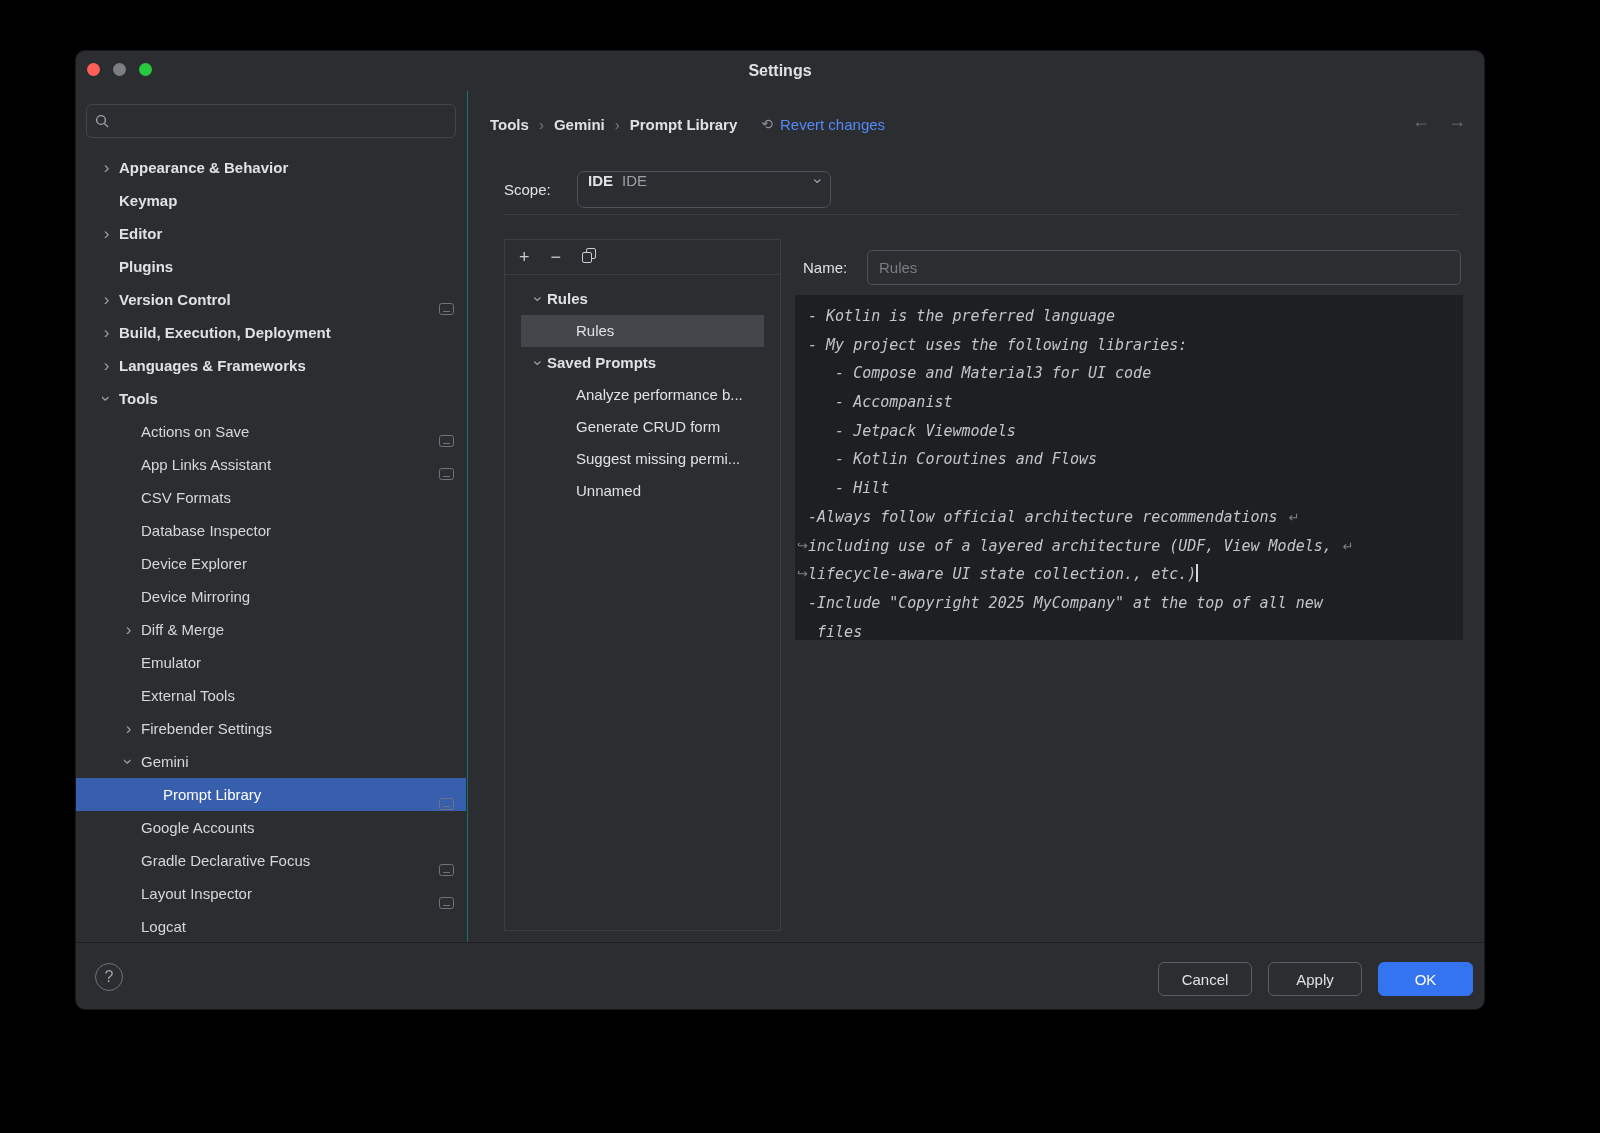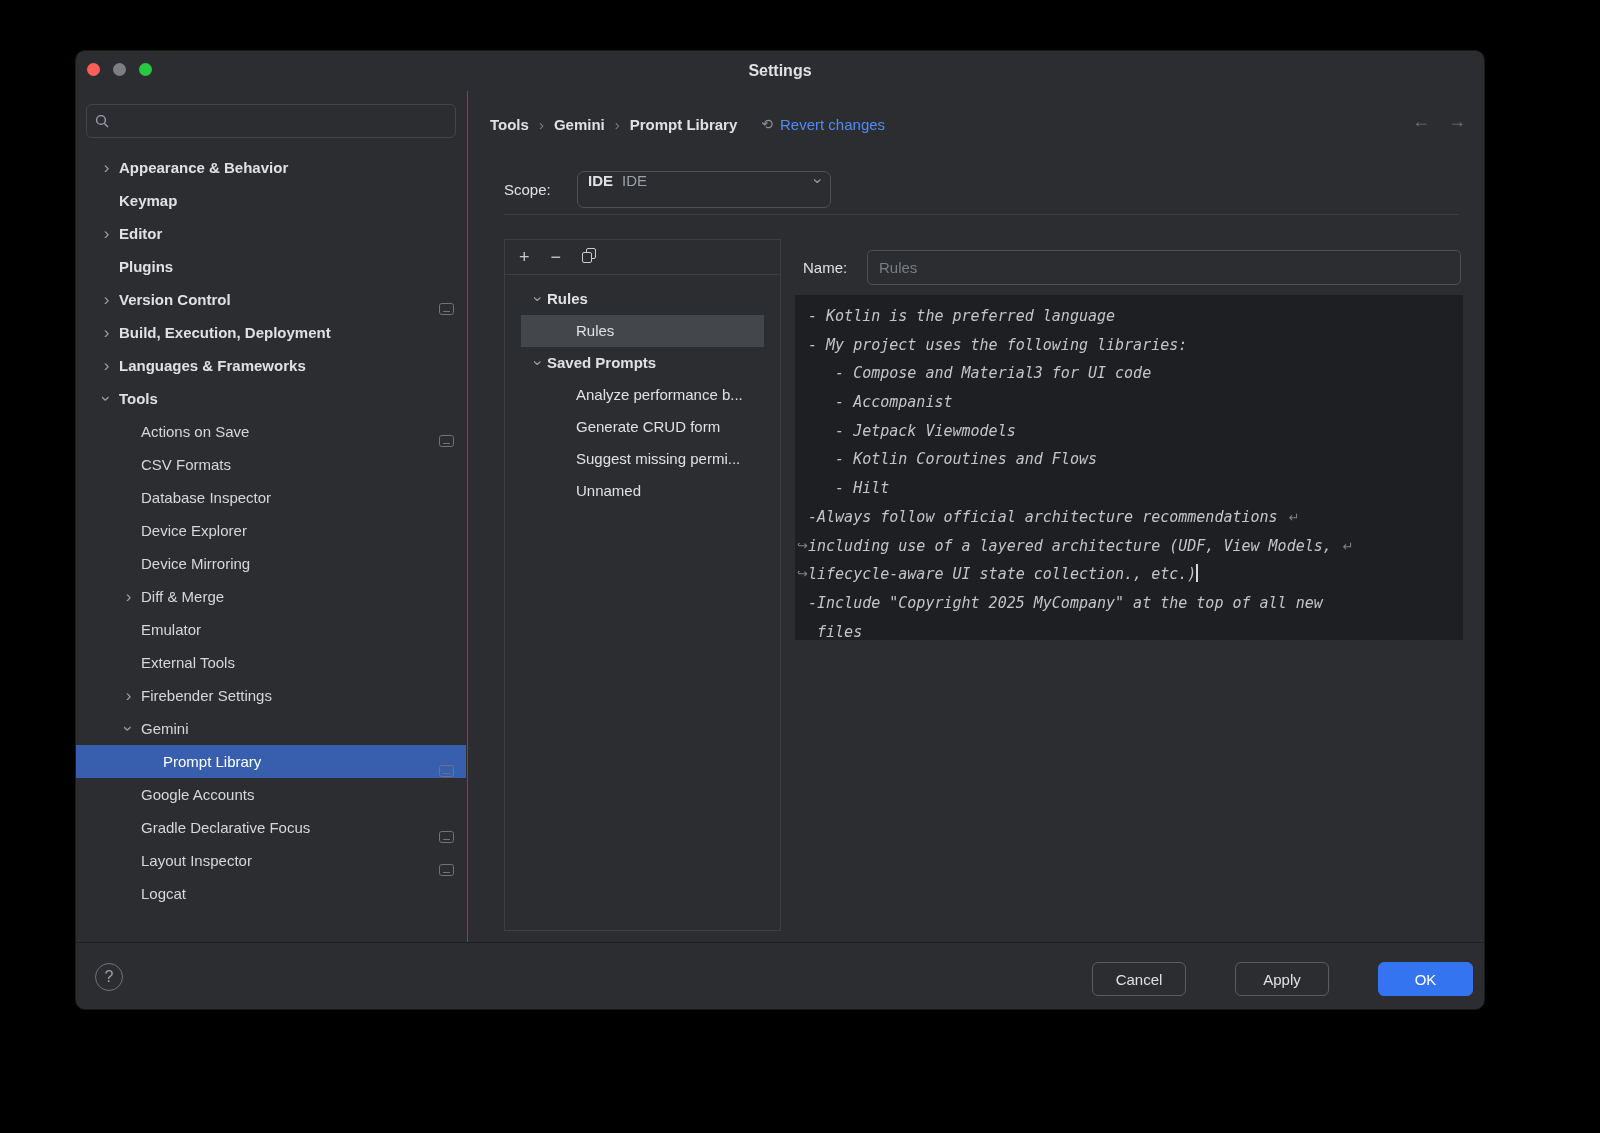--- a/index.html
+++ b/index.html
@@ -77,21 +77,21 @@
   .wrap{font-family:"DejaVu Sans",sans-serif;color:#7E8288;font-size:13px;}
   .wrap.lead{position:absolute;left:-11px;top:0;}
   .wrap.tail{margin-left:2px;}
   .caret{display:inline-block;width:2px;height:18px;background:#D6D8DC;vertical-align:-3px;}
   
   .footer{position:absolute;left:0;right:0;bottom:0;height:66px;border-top:1px solid #1E1F22;}
   .help{position:absolute;left:19px;top:20px;width:26px;height:26px;border:1px solid #6F737A;border-radius:50%;
     color:#9DA0A8;font-size:16px;text-align:center;line-height:26px;cursor:pointer;}
   .btns{position:absolute;right:11px;top:19px;display:flex;gap:16px;}
   .btn{height:34px;border-radius:6px;font-size:15px;box-sizing:border-box;display:flex;align-items:center;
-    justify-content:center;cursor:pointer;margin-left:33px;}
+    justify-content:center;cursor:pointer;}
   .btn.ghost{width:94px;background:transparent;border:1px solid #5A5D63;color:#DFE1E5;}
   .btn.primary{width:95px;background:#3574F0;border:1px solid #3574F0;color:#FFFFFF;}
 </style>
 </head>
 <body>
 
 <div class="window">
 
   <div class="titlebar">
     <span class="tl red"></span>
@@ -116,20 +116,24 @@
         <div class="side-row lvl0 bold"><span class="chev">›</span><span class="label">Editor</span></div>
         <div class="side-row lvl0 bold"><span class="chev"></span><span class="label">Plugins</span></div>
         <div class="side-row lvl0 bold"><span class="chev">›</span><span class="label">Version Control</span><span class="trail"><svg width="15" height="12" viewBox="0 0 15 12">
               <rect x="0.5" y="0.5" width="14" height="11" rx="2.2" fill="none" stroke="#6F737A"></rect>
               <line x1="4" y1="8.5" x2="11" y2="8.5" stroke="#6F737A"></line>
             </svg></span></div>
         <div class="side-row lvl0 bold"><span class="chev">›</span><span class="label">Build, Execution, Deployment</span></div>
         <div class="side-row lvl0 bold"><span class="chev">›</span><span class="label">Languages &amp; Frameworks</span></div>
         <div class="side-row lvl0 bold"><span class="chev down">›</span><span class="label">Tools</span></div>
         <div class="side-row lvl1"><span class="chev"></span><span class="label">Actions on Save</span><span class="trail"><svg width="15" height="12" viewBox="0 0 15 12">
+              <rect x="0.5" y="0.5" width="14" height="11" rx="2.2" fill="none" stroke="#6F737A"></rect>
+              <line x1="4" y1="8.5" x2="11" y2="8.5" stroke="#6F737A"></line>
+            </svg></span></div>
+        <div class="side-row lvl1"><span class="chev"></span><span class="label">App Links Assistant</span><span class="trail"><svg width="15" height="12" viewBox="0 0 15 12">
               <rect x="0.5" y="0.5" width="14" height="11" rx="2.2" fill="none" stroke="#6F737A"></rect>
               <line x1="4" y1="8.5" x2="11" y2="8.5" stroke="#6F737A"></line>
             </svg></span></div>
         <div class="side-row lvl1"><span class="chev"></span><span class="label">CSV Formats</span></div>
         <div class="side-row lvl1"><span class="chev"></span><span class="label">Database Inspector</span></div>
         <div class="side-row lvl1"><span class="chev"></span><span class="label">Device Explorer</span></div>
         <div class="side-row lvl1"><span class="chev"></span><span class="label">Device Mirroring</span></div>
         <div class="side-row lvl1"><span class="chev">›</span><span class="label">Diff &amp; Merge</span></div>
         <div class="side-row lvl1"><span class="chev"></span><span class="label">Emulator</span></div>
         <div class="side-row lvl1"><span class="chev"></span><span class="label">External Tools</span></div>

